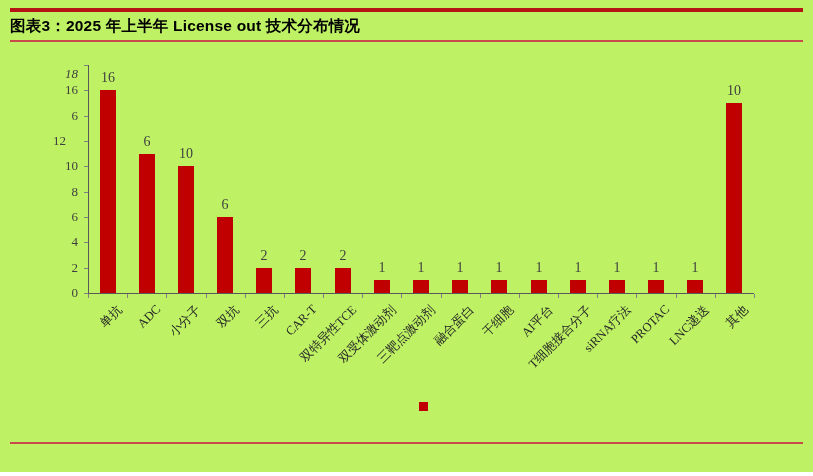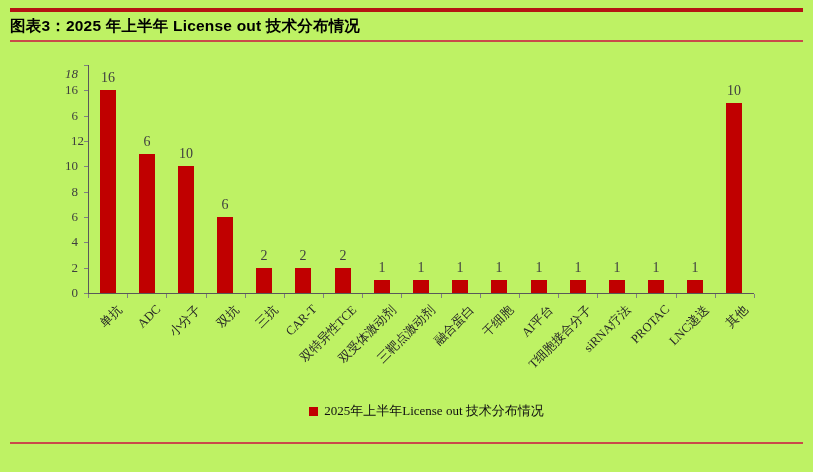--- a/index.html
+++ b/index.html
@@ -49,21 +49,21 @@
       <div class="abs ylab" style="left: 36px; top: 260px; width: 42px;">2</div>
       <div class="abs tick" style="left: 84px; top: 242px; width: 4px; height: 1px;"></div>
       <div class="abs ylab" style="left: 36px; top: 234px; width: 42px;">4</div>
       <div class="abs tick" style="left: 84px; top: 217px; width: 4px; height: 1px;"></div>
       <div class="abs ylab" style="left: 36px; top: 209px; width: 42px;">6</div>
       <div class="abs tick" style="left: 84px; top: 192px; width: 4px; height: 1px;"></div>
       <div class="abs ylab" style="left: 36px; top: 184px; width: 42px;">8</div>
       <div class="abs tick" style="left: 84px; top: 166px; width: 4px; height: 1px;"></div>
       <div class="abs ylab" style="left: 36px; top: 158px; width: 42px;">10</div>
       <div class="abs tick" style="left: 84px; top: 141px; width: 4px; height: 1px;"></div>
-      <div class="abs ylab" style="left: 42px; top: 133px; width: 42px;">12</div>
+      <div class="abs ylab" style="left: 24px; top: 133px; width: 42px;">12</div>
       <div class="abs tick" style="left: 84px; top: 116px; width: 4px; height: 1px;"></div>
       <div class="abs ylab" style="left: 36px; top: 108px; width: 42px;">6</div>
       <div class="abs tick" style="left: 84px; top: 90px; width: 4px; height: 1px;"></div>
       <div class="abs ylab" style="left: 36px; top: 82px; width: 42px;">16</div>
       <div class="abs tick" style="left: 84px; top: 65px; width: 4px; height: 1px;"></div>
       <div class="abs ylab" style="left: 36px; top: 66px; width: 42px; font-style: italic;">18</div>
       <div class="abs tick" style="left: 88px; top: 294px; width: 1px; height: 4px;"></div>
       <div class="abs tick" style="left: 127px; top: 294px; width: 1px; height: 4px;"></div>
       <div class="abs tick" style="left: 166px; top: 294px; width: 1px; height: 4px;"></div>
       <div class="abs tick" style="left: 206px; top: 294px; width: 1px; height: 4px;"></div>
@@ -129,19 +129,18 @@
       <div class="abs bar" style="left: 687px; top: 280px; width: 16px; height: 13px; background: rgb(192, 0, 0);"></div>
       <div class="abs vlab" style="left: 673px; top: 260px; width: 44px;">1</div>
       <div class="abs xlab" style="top: 302px; right: 112px;">LNC递送</div>
       <div class="abs bar" style="left: 726px; top: 103px; width: 16px; height: 190px; background: rgb(192, 0, 0);"></div>
       <div class="abs vlab" style="left: 712px; top: 83px; width: 44px;">10</div>
       <div class="abs xlab" style="top: 302px; right: 73px;">其他</div>
     </div>
 
   <div id="legend" class="abs">
     <span id="legend-marker"></span>
-    <span id="legend-label">2025年上半年License out 技术分布情况</span>
   </div>
 
   <div id="rule-bottom" class="abs"></div>
 
 
 </div>
 
 </body></html>

